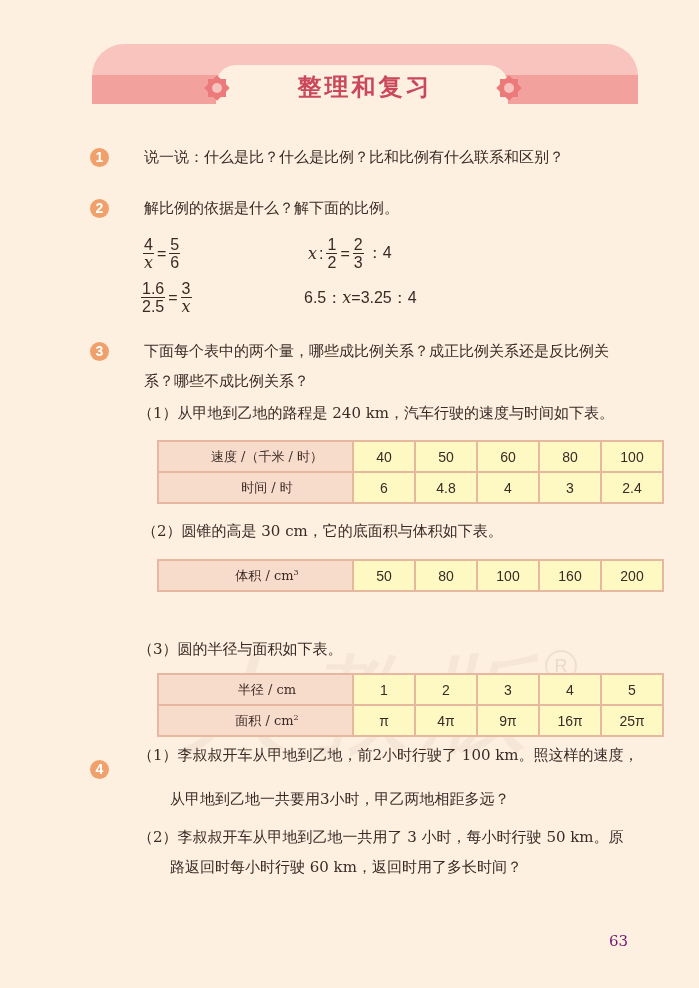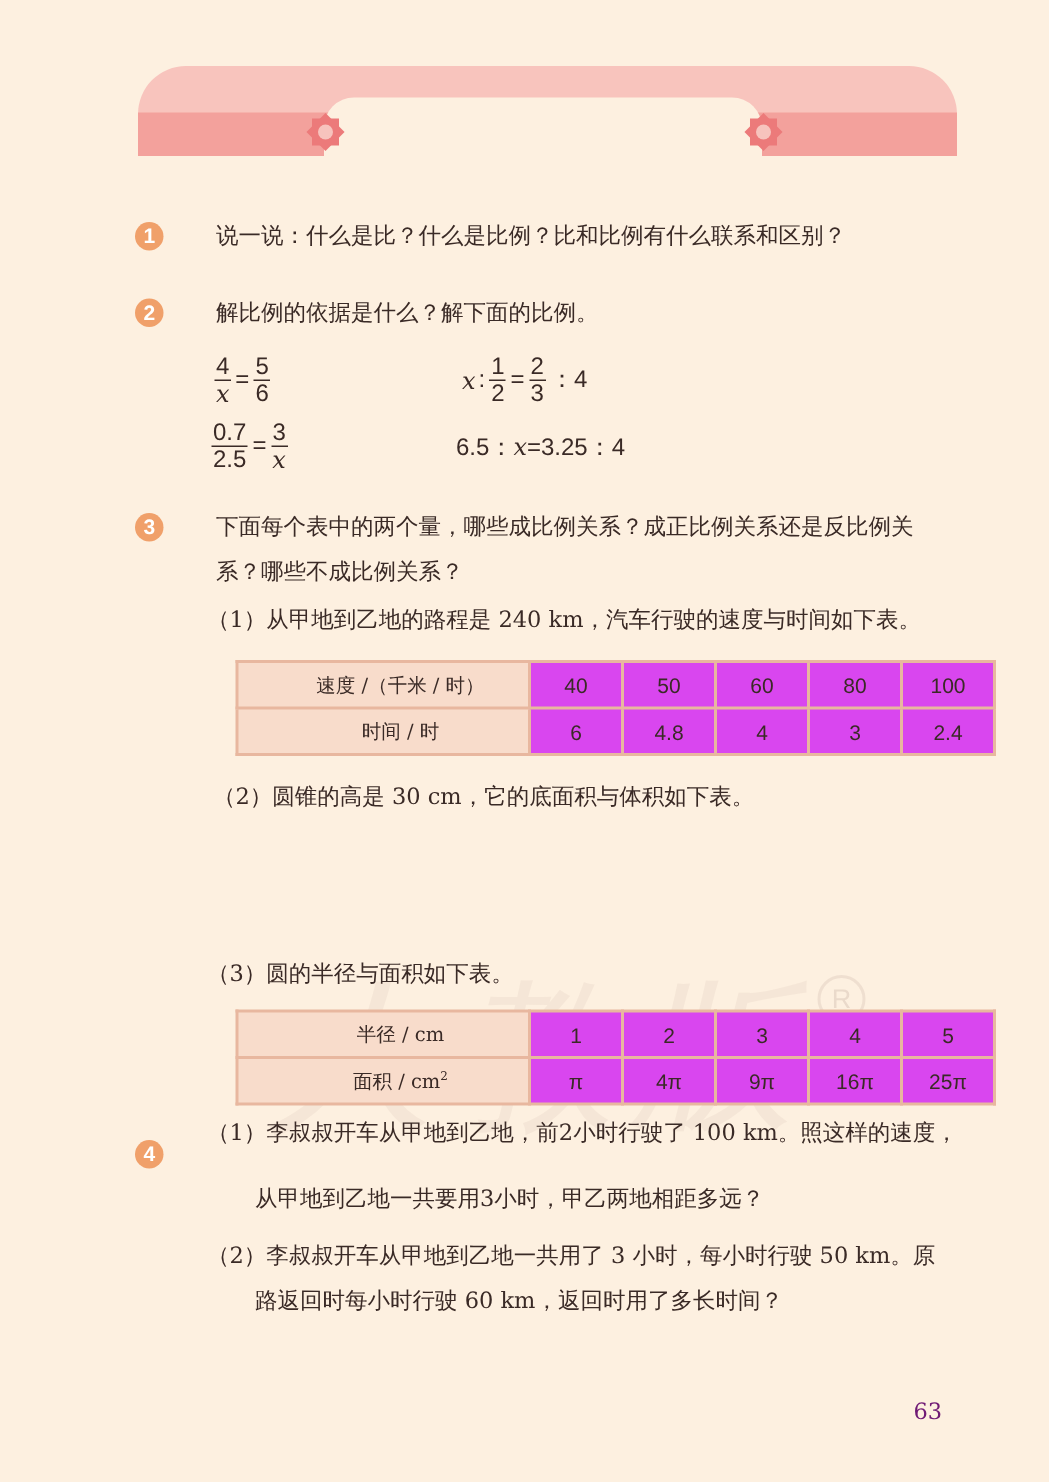--- a/index.html
+++ b/index.html
@@ -30,21 +30,21 @@
   .txt { position:absolute; font-size:15px; line-height:30px; white-space:nowrap;margin-left:20px; }
   .math { position:absolute; font-family:"Liberation Sans", sans-serif; font-size:16px; color:#3a2a26; }
   .frac { display:inline-block; vertical-align:middle; text-align:center; margin:0 1px; }
   .frac span { display:block; line-height:17px; }
   .frac .num { border-bottom:1px solid #3a2a26; padding:0 1px; }
   .ital { font-family:"DejaVu Serif", serif; font-style:italic; }
   .math-row { display:flex; align-items:center; gap:2px; }
 
   table.dt { position:absolute; border-collapse:collapse; font-family:"Liberation Sans", sans-serif; font-size:14px; }
   table.dt td {
-    border:2px solid #e8b79f; height:27px; text-align:center; color:#3a2a26; background:#d946ef;
+    border:2px solid #e8b79f; height:27px; text-align:center; color:#3a2a26; background:#fef9c3;
   }
   table.dt td.hdr {
     background:#f8dccb; width:168px; font-family:"DejaVu Serif", serif; font-size:13px;padding-left:24px;
   }
   table.dt td.val { width:58px; }
   sup { font-size:8px; }
 
   .watermark {
     position:absolute; left:180px; top:630px; font-size:110px; color:rgba(180,150,140,0.10);
     font-family:"DejaVu Serif", serif; font-style:italic; letter-spacing:10px; pointer-events:none;
@@ -67,20 +67,21 @@
     </g>
     <circle cx="15" cy="15" r="5" fill="#f7c3bd"></circle>
   </svg>
   <svg class="flower r" viewBox="0 0 30 30">
     <g fill="#ec7a7a">
       <rect x="6" y="6" width="18" height="18"></rect>
       <rect x="6" y="6" width="18" height="18" transform="rotate(45 15 15)"></rect>
     </g>
     <circle cx="15" cy="15" r="5" fill="#f7c3bd"></circle>
   </svg>
+  <div class="banner-title">整理和复习</div>
 </div>
 
 <div class="watermark">人教版</div>
 <div class="watermark-r">R</div>
 
 <div class="qnum" style="left:90px; top:148px;">1</div>
 <div class="txt" style="left:124px; top:142px;">说一说：什么是比？什么是比例？比和比例有什么联系和区别？</div>
 
 <div class="qnum" style="left:90px; top:199px;">2</div>
 <div class="txt" style="left:124px; top:193px;">解比例的依据是什么？解下面的比例。</div>
@@ -112,21 +113,21 @@
         <span class="num">2</span>
         <span>3</span>
       </span>
     <span>：4</span>
   </div>
 </div>
 
 <div class="math" style="left:140px; top:280px;">
   <div class="math-row">
     <span class="frac">
-        <span class="num">0.7</span>
+        <span class="num">1.6</span>
         <span>2.5</span>
       </span>
     <span>=</span>
     <span class="frac">
         <span class="num">3</span>
         <span class="ital">x</span>
       </span>
   </div>
 </div>
 
@@ -156,20 +157,28 @@
     <td class="val">4</td>
     <td class="val">3</td>
     <td class="val">2.4</td>
   </tr>
 </tbody>
   </table>
 
 <div class="txt" style="left:122px; top:516px;">（2）圆锥的高是 30 cm，它的底面积与体积如下表。</div>
 <table class="dt" style="left:157px; top:559px;">
   <tbody>
+  <tr>
+    <td class="hdr"><span>体积 / cm</span><sup>3</sup></td>
+    <td class="val">50</td>
+    <td class="val">80</td>
+    <td class="val">100</td>
+    <td class="val">160</td>
+    <td class="val">200</td>
+  </tr>
 </tbody>
   </table>
 
 <div class="txt" style="left:118px; top:634px;text-align:right;">（3）圆的半径与面积如下表。</div>
 <table class="dt" style="left:157px; top:673px;">
   <tbody>
       <tr>
     <td class="hdr">半径 / cm</td>
     <td class="val">1</td>
     <td class="val">2</td>

